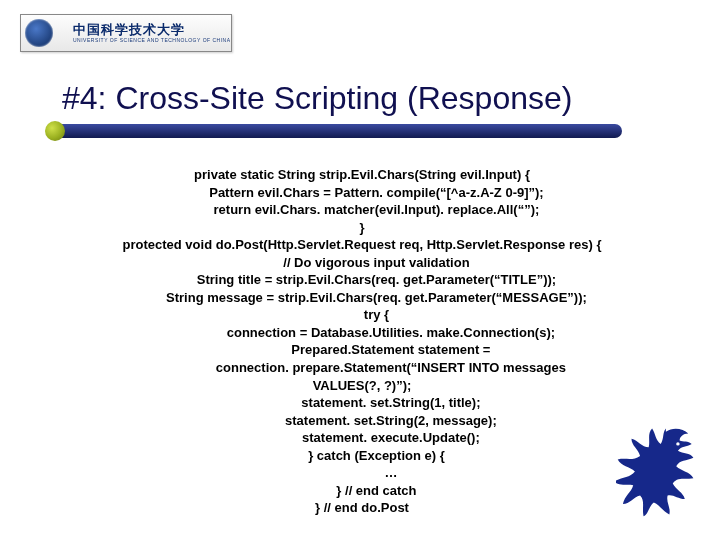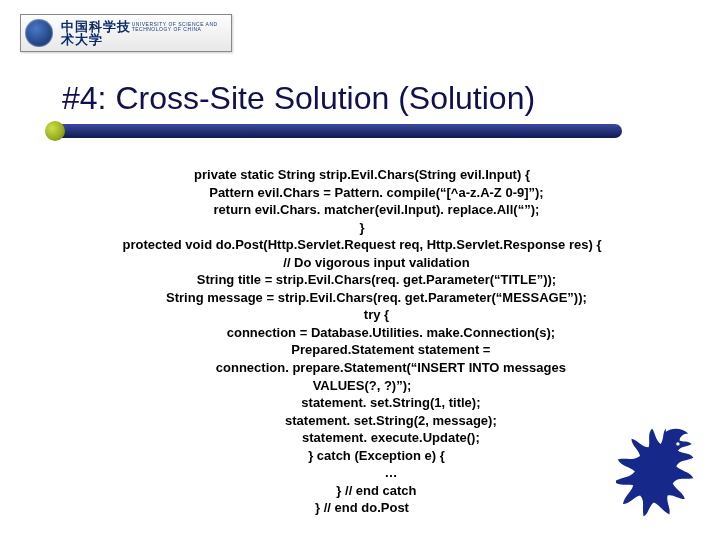--- a/index.html
+++ b/index.html
@@ -28,22 +28,22 @@
     width: 28px;
     height: 28px;
     margin-left: 4px;
     border-radius: 50%;
     background: radial-gradient(circle at 40% 35%, #4a78c8 0%, #1e3f7a 70%);
     box-shadow: inset 0 0 2px #fff;
     flex-shrink: 0;
   }
   .logo-text {
     display: flex;
-    flex-direction: row;
-    margin-left: 8px;
+    flex-direction: column;
+    margin-left: 20px;
     line-height: 1;
   }
   .logo-cn {
     font-size: 13px;
     font-weight: bold;
     font-family: "SimSun","Songti SC",serif;
     color: #0a2a6b;
     letter-spacing: 1px;
   }
   .logo-en {
@@ -105,21 +105,21 @@
 <body>
 
 <div class="logo-band">
   <div class="logo-seal"></div>
   <div class="logo-text">
     <span class="logo-cn">中国科学技术大学</span>
     <span class="logo-en">UNIVERSITY OF SCIENCE AND TECHNOLOGY OF CHINA</span>
   </div>
 </div>
 
-<div class="title">#4: Cross-Site Solution (Solution)</div>
+<div class="title">#4: Cross-Site Scripting (Response)</div>
 <div class="title-underline"></div>
 
 <div class="code-block">private static String strip.Evil.Chars(String evil.Input) {
         Pattern evil.Chars = Pattern. compile(“[^a-z.A-Z 0-9]”);
         return evil.Chars. matcher(evil.Input). replace.All(“”);
 }
 protected void do.Post(Http.Servlet.Request req, Http.Servlet.Response res) {
         // Do vigorous input validation
         String title = strip.Evil.Chars(req. get.Parameter(“TITLE”));
         String message = strip.Evil.Chars(req. get.Parameter(“MESSAGE”));

